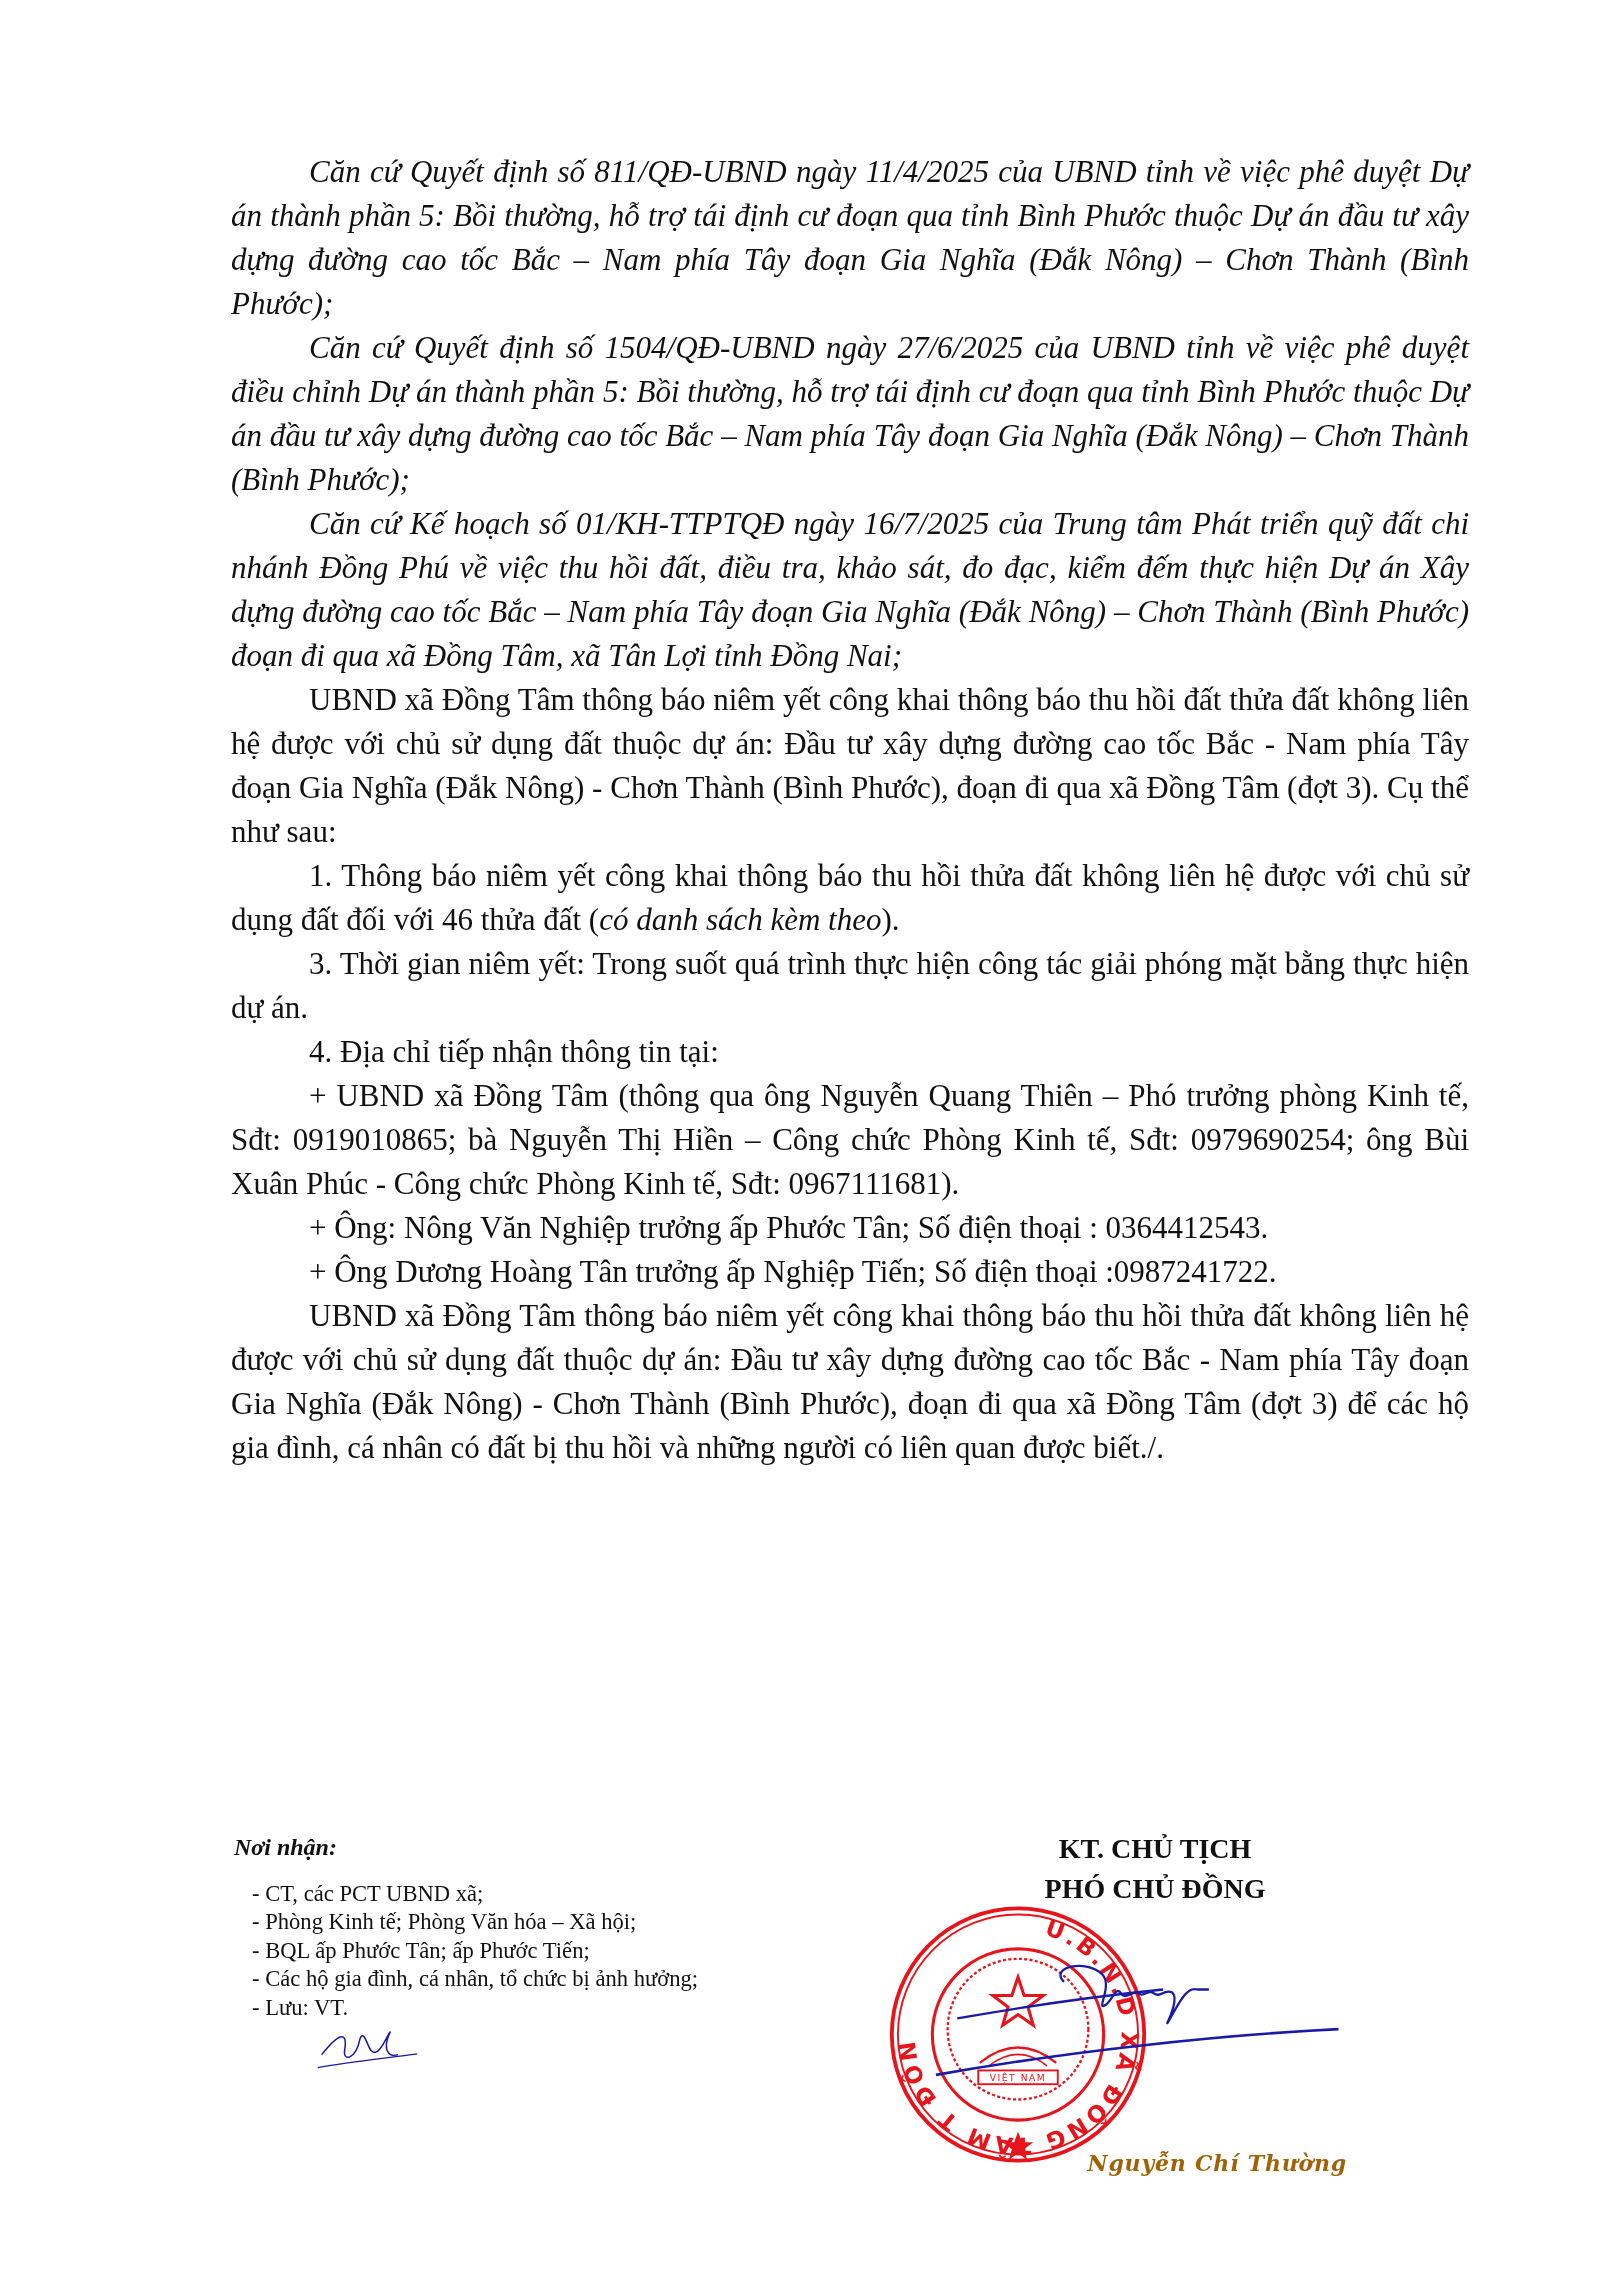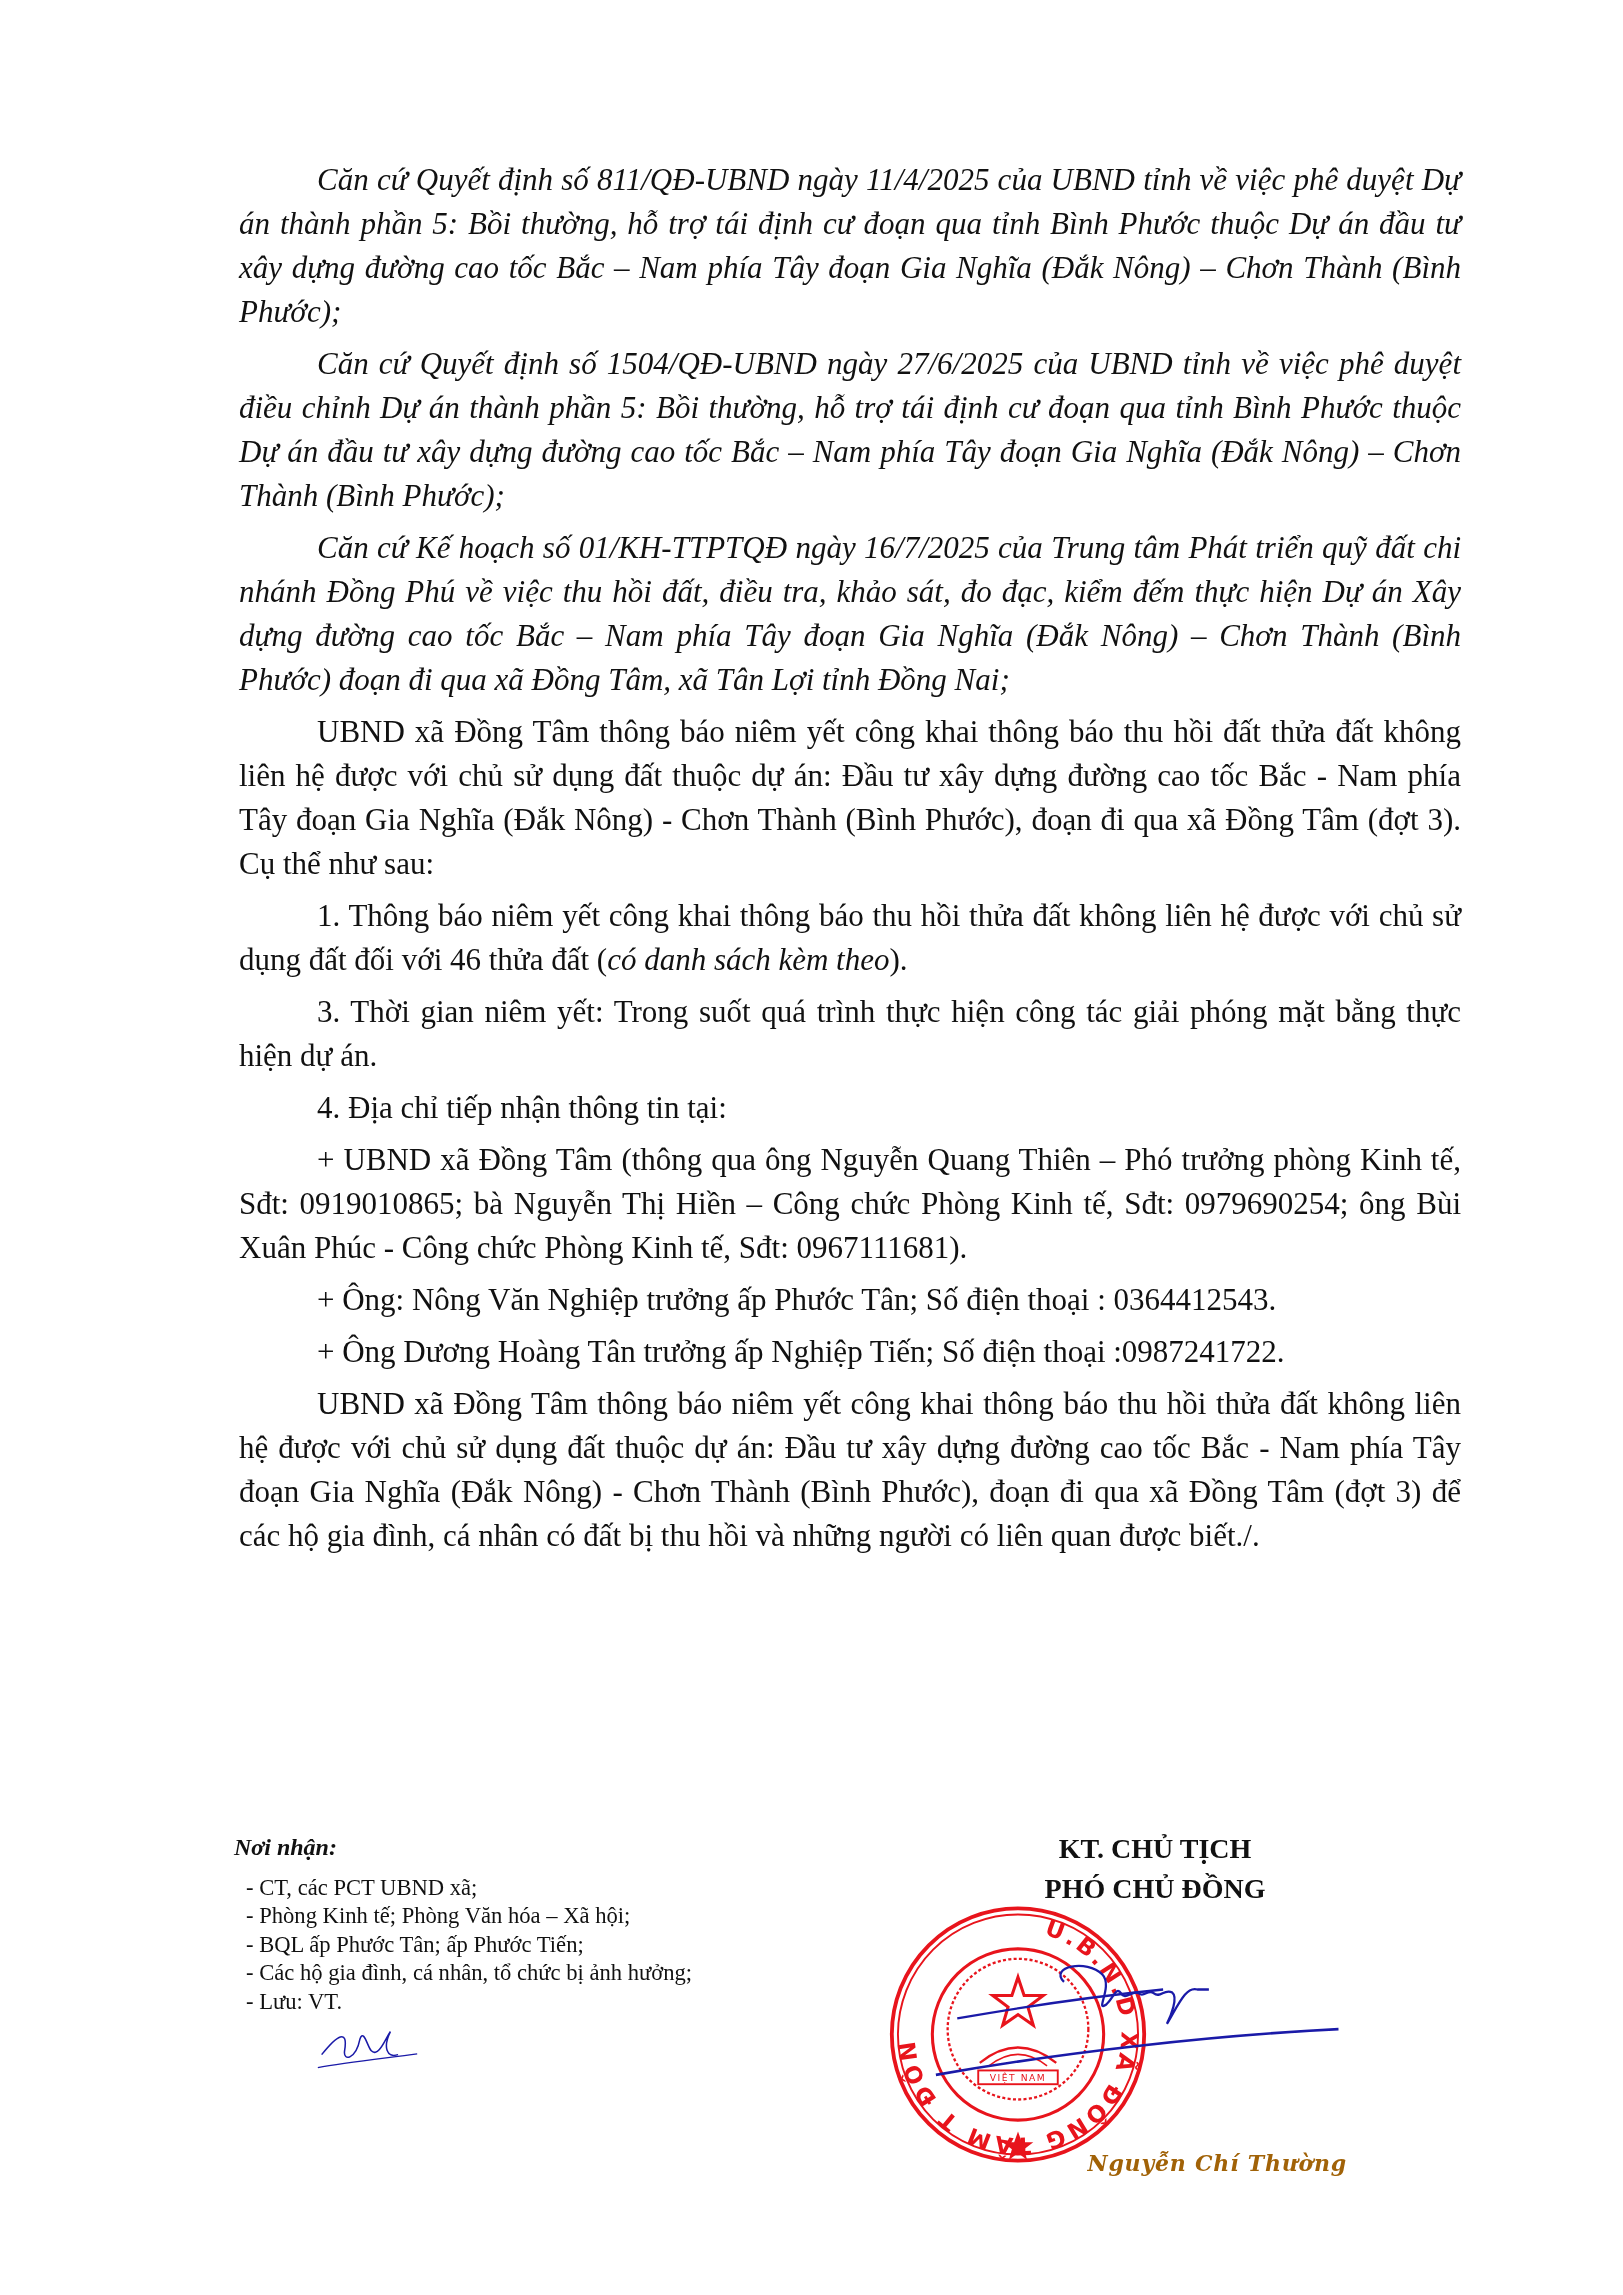--- a/index.html
+++ b/index.html
@@ -5,31 +5,31 @@
   html, body { margin: 0; padding: 0; background: #ffffff; }
   body {
     width: 1624px; height: 2295px; position: relative; overflow: hidden;
     font-family: "Liberation Serif", "DejaVu Serif", serif; color: #111;
   }
   .page { position: absolute; left: 0; top: 0; width: 1624px; height: 2295px; background: #fff; }
   .body-text {
     position: absolute; left: 231px; top: 150px; width: 1238px;
     font-size: 31px; line-height: 44px; text-align: justify;
   }
-  .body-text p { margin: 8px; text-indent: 78px; }
+  .body-text p { margin: 0; text-indent: 78px; }
   .body-text p.italic { font-style: italic; }
   .body-text p.last-line-left { text-align-last: left; }
   .em { font-style: italic; }
 
   .recipients {
     position: absolute; left: 234px; top: 1833px; width: 582px;
     font-size: 22.6px; line-height: 28.5px;
   }
   .recipients .title { font-weight: bold; font-style: italic; font-size: 24px; }
-  .recipients ul { list-style: none; margin: 12px; padding: 0; }
+  .recipients ul { list-style: none; margin: 18px; padding: 0; }
   .recipients li { white-space: nowrap; }
 
   .signature-block { position: absolute; left: 956px; top: 1829px; width: 398px; text-align: center; }
   .sig-line1, .sig-line2 { font-weight: bold; font-size: 28px; line-height: 40px; white-space: nowrap; }
 
   .stamp { position: absolute; left: 888px; top: 1902px; width: 260px; height: 265px; }
   .signature-scribble { position: absolute; left: 911px; top: 1959px; width: 428px; height: 122px; }
   .initials-scribble { position: absolute; left: 314px; top: 2020px; width: 107px; height: 54px; }
 
   .signer-name {

